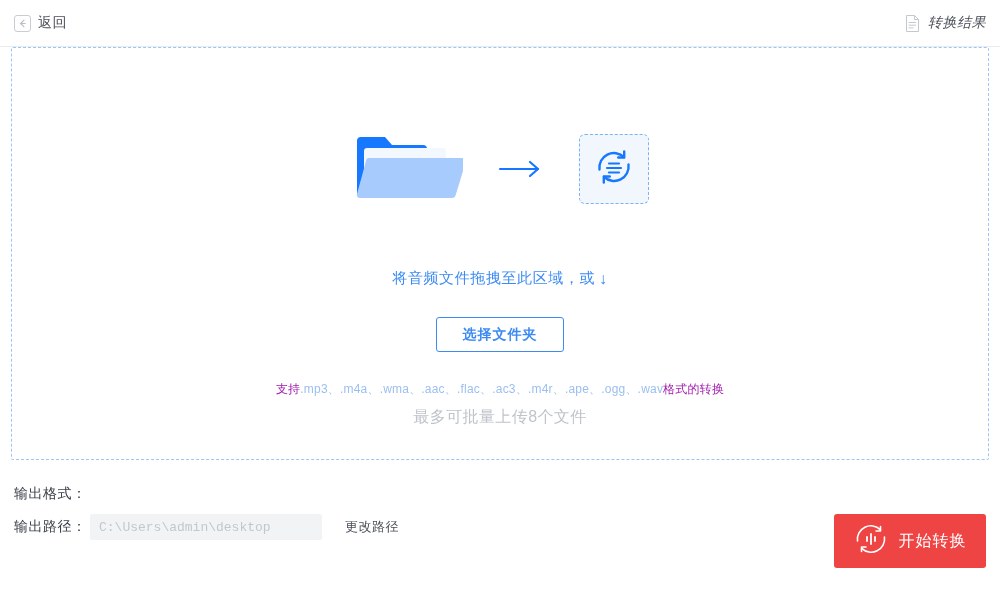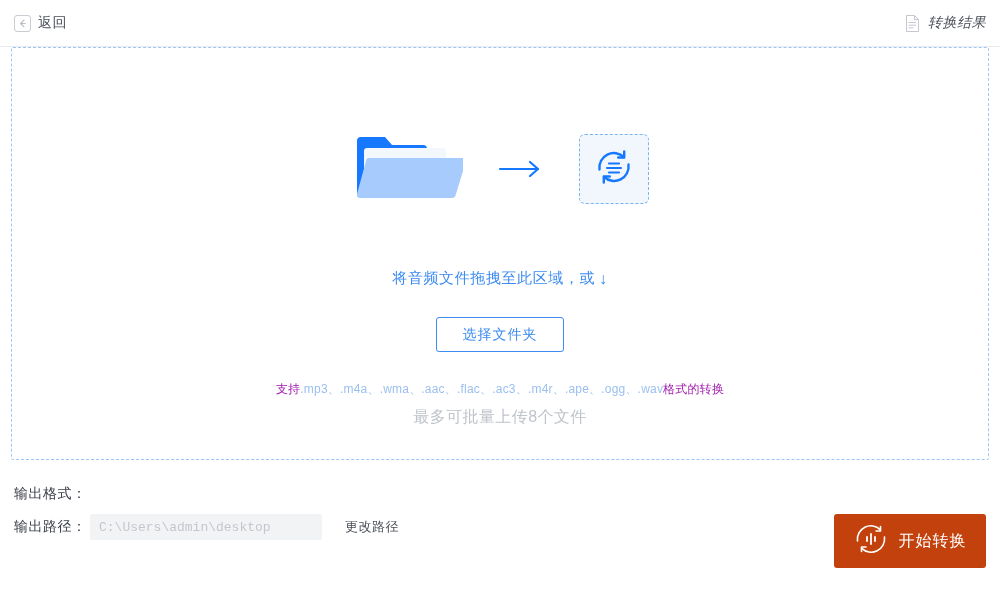--- a/index.html
+++ b/index.html
@@ -130,20 +130,21 @@
     width: 128px;
     height: 35px;
     border-radius: 3px;
     font-size: 14px;
     letter-spacing: 1px;
     display: flex;
     align-items: center;
     justify-content: center;
     cursor: pointer;
     font-family: "Liberation Sans", "DejaVu Sans", sans-serif;
+    font-weight: bold;
   }
   .btn-outline {
     border: 1px solid #3d8bf2;
     background: #fff;
     color: #3d8bf2;
   }
   .btn-primary {
     border: 1px solid #1b7ef2;
     background: #1b7ef2;
     color: #ffffff;
@@ -234,21 +235,21 @@
     letter-spacing: .5px;
   }
 
   
   .start-btn {
     position: absolute;
     right: 14px;
     top: 514px;
     width: 152px;
     height: 54px;
-    background: #c2410c;
+    background: #ef4444;
     border-radius: 3px;
     display: flex;
     align-items: center;
     justify-content: center;
     gap: 11px;
     cursor: default;
   }
   .start-label {
     font-size: 16px;
     color: #ffffff;

